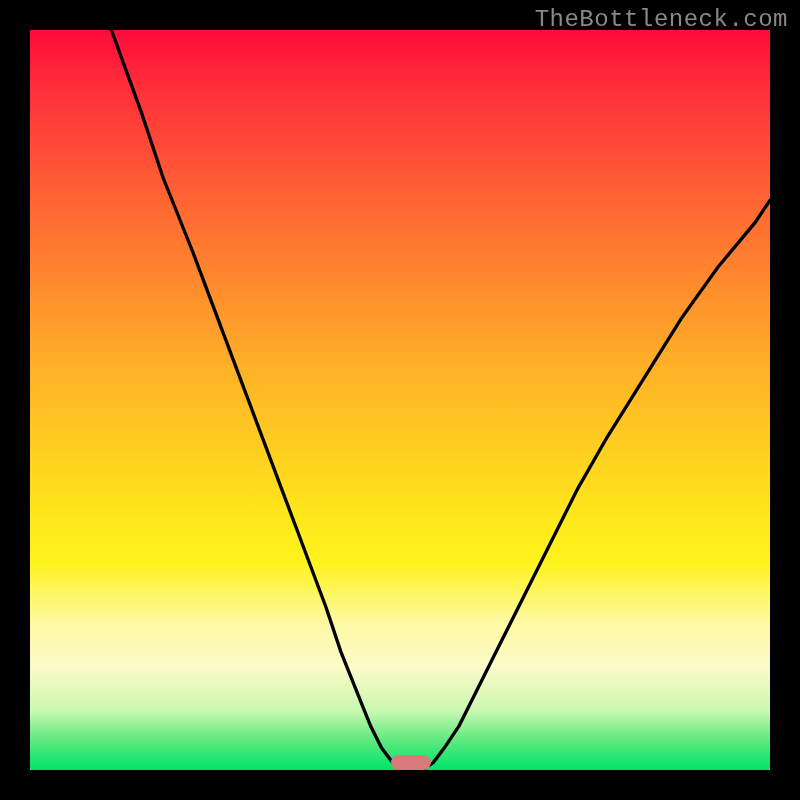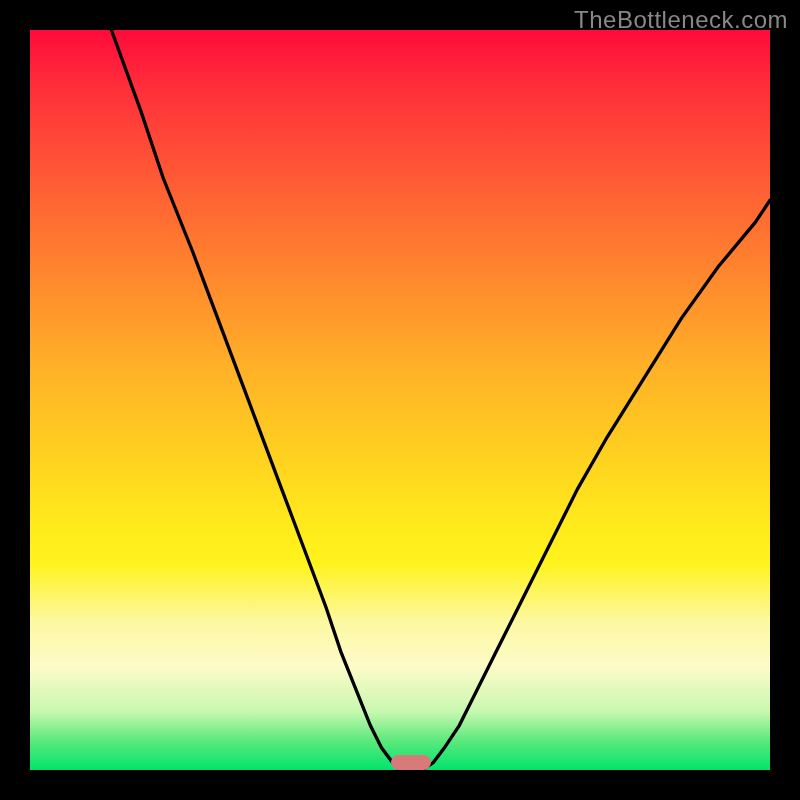--- a/index.html
+++ b/index.html
@@ -9,20 +9,21 @@
     height: 800px;
     background: #000;
     overflow: hidden;
     font-family: Arial, Helvetica, sans-serif;
   }
   .outer {
     position: relative;
     width: 800px;
     height: 800px;
     background: #000;
+    font-family: Liberation Mono, monospace;
   }
   .watermark {
     position: absolute;
     top: 6px;
     right: 12px;
     color: #888;
     font-size: 24px;
     letter-spacing: 0.5px;
     z-index: 10;
   }

